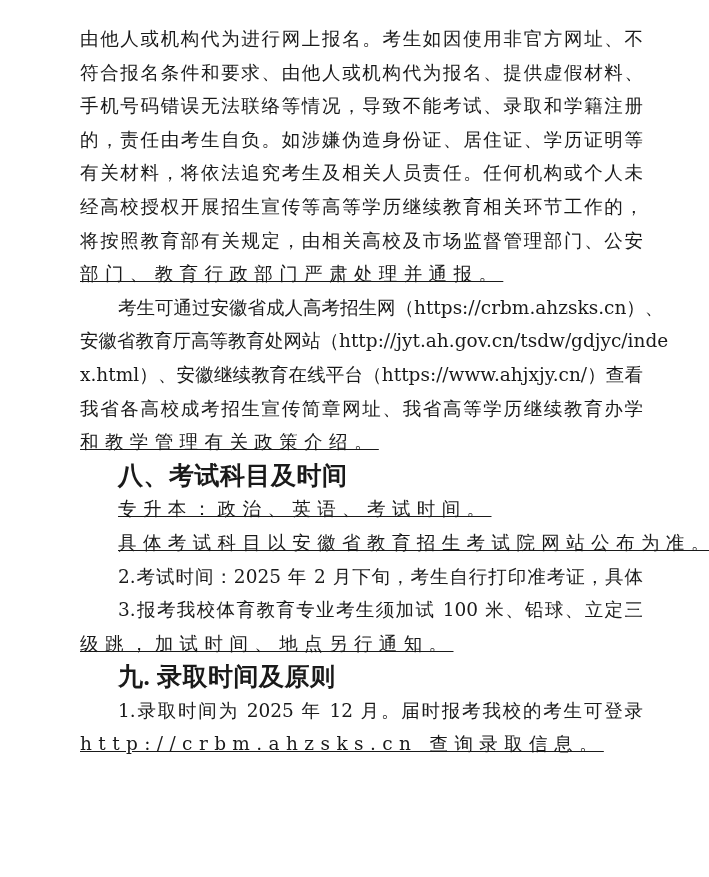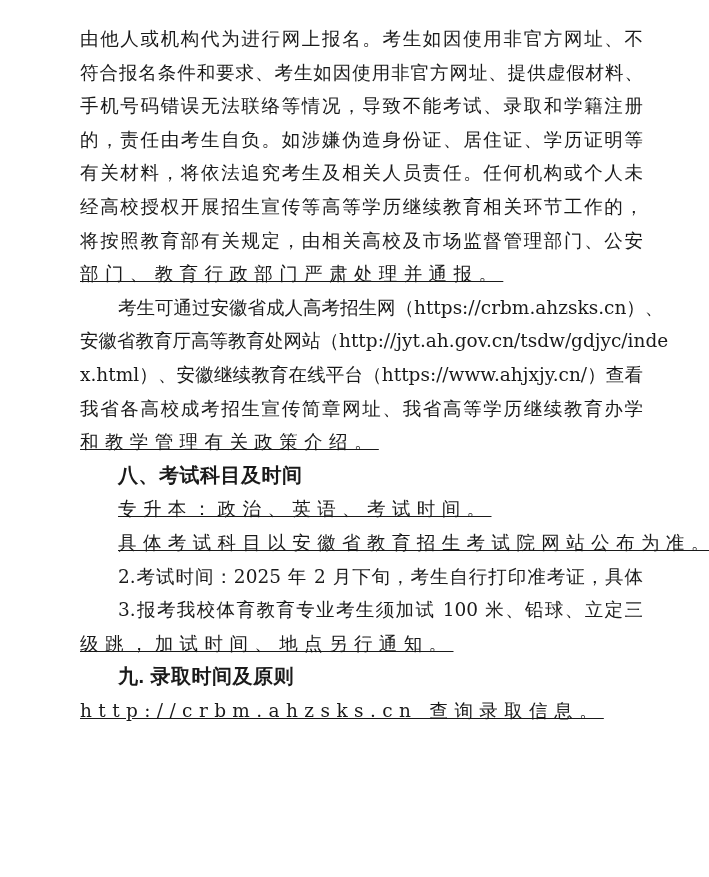--- a/index.html
+++ b/index.html
@@ -13,32 +13,32 @@
     height: 33.6px; line-height: 33.6px;
     font-size: 18.5px;
     white-space: nowrap;
     text-align: justify;
     text-align-last: justify;
     letter-spacing: 0;
   }
   .line.last { text-align-last: left; letter-spacing: 6.4px; text-decoration: underline; }
   .indent { padding-left: 38px; }
   .heading {
-    font-family: Liberation Sans, sans-serif;
-    font-weight: bold; font-size: 20px;
+    font-family: Liberation Serif, serif;
+    font-weight: bold; font-size: 25px;
     text-align-last: left; letter-spacing: 0.5px;
   }
 </style>
 </head>
 <body>
 
 <div class="page">
   <div>
     <div class="line">由他人或机构代为进行网上报名。考生如因使用非官方网址、不</div>
-    <div class="line">符合报名条件和要求、考生如因使用非官方网址、提供虚假材料、</div>
+    <div class="line">符合报名条件和要求、由他人或机构代为报名、提供虚假材料、</div>
     <div class="line">手机号码错误无法联络等情况，导致不能考试、录取和学籍注册</div>
     <div class="line">的，责任由考生自负。如涉嫌伪造身份证、居住证、学历证明等</div>
     <div class="line">有关材料，将依法追究考生及相关人员责任。任何机构或个人未</div>
     <div class="line">经高校授权开展招生宣传等高等学历继续教育相关环节工作的，</div>
     <div class="line">将按照教育部有关规定，由相关高校及市场监督管理部门、公安</div>
     <div class="line last">部门、教育行政部门严肃处理并通报。</div>
   </div>
 
   <div>
     <div class="line indent">考生可通过安徽省成人高考招生网（https://crbm.ahzsks.cn）、</div>
@@ -52,15 +52,16 @@
     <div class="line indent heading">八、考试科目及时间</div>
     <div class="line indent last">专升本：政治、英语、考试时间。</div>
     <div class="line indent last">具体考试科目以安徽省教育招生考试院网站公布为准。</div>
     <div class="line indent">2.考试时间：2025 年 2 月下旬，考生自行打印准考证，具体</div>
     <div class="line indent">3.报考我校体育教育专业考生须加试 100 米、铅球、立定三</div>
     <div class="line last">级跳，加试时间、地点另行通知。</div>
   </div>
 
   <div>
     <div class="line indent heading">九. 录取时间及原则</div>
+    <div class="line indent">1.录取时间为 2025 年 12 月。届时报考我校的考生可登录</div>
     <div class="line last">http://crbm.ahzsks.cn 查询录取信息。</div>
   </div>
 </div>
 
 </body></html>

